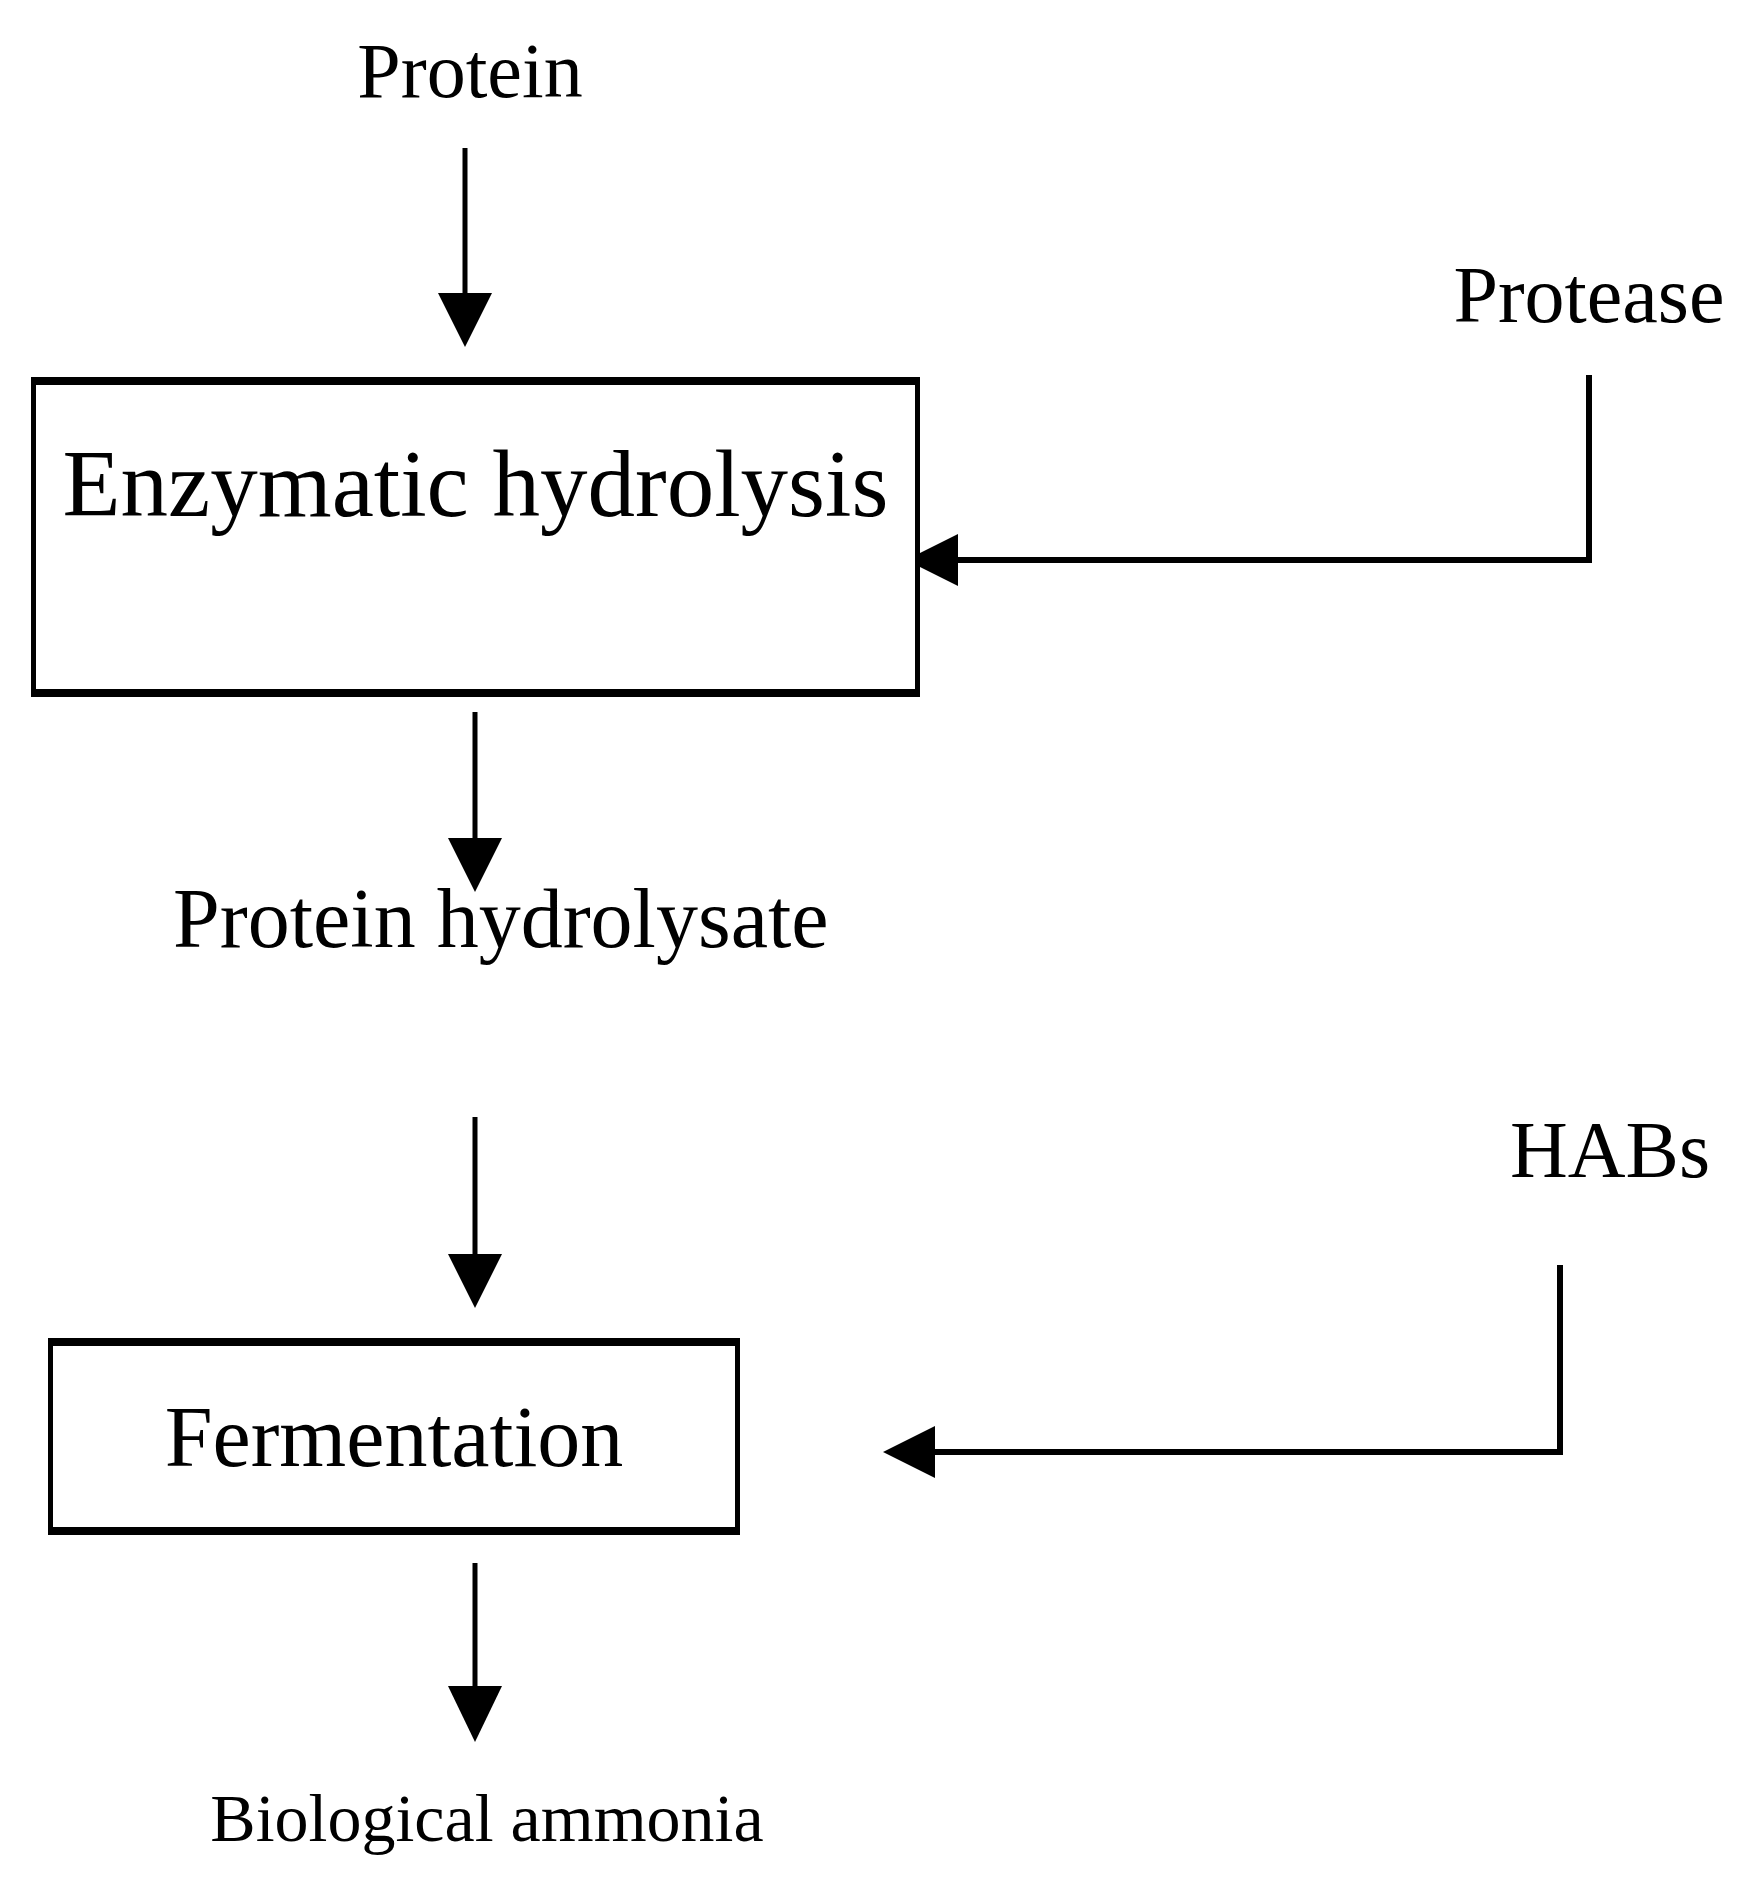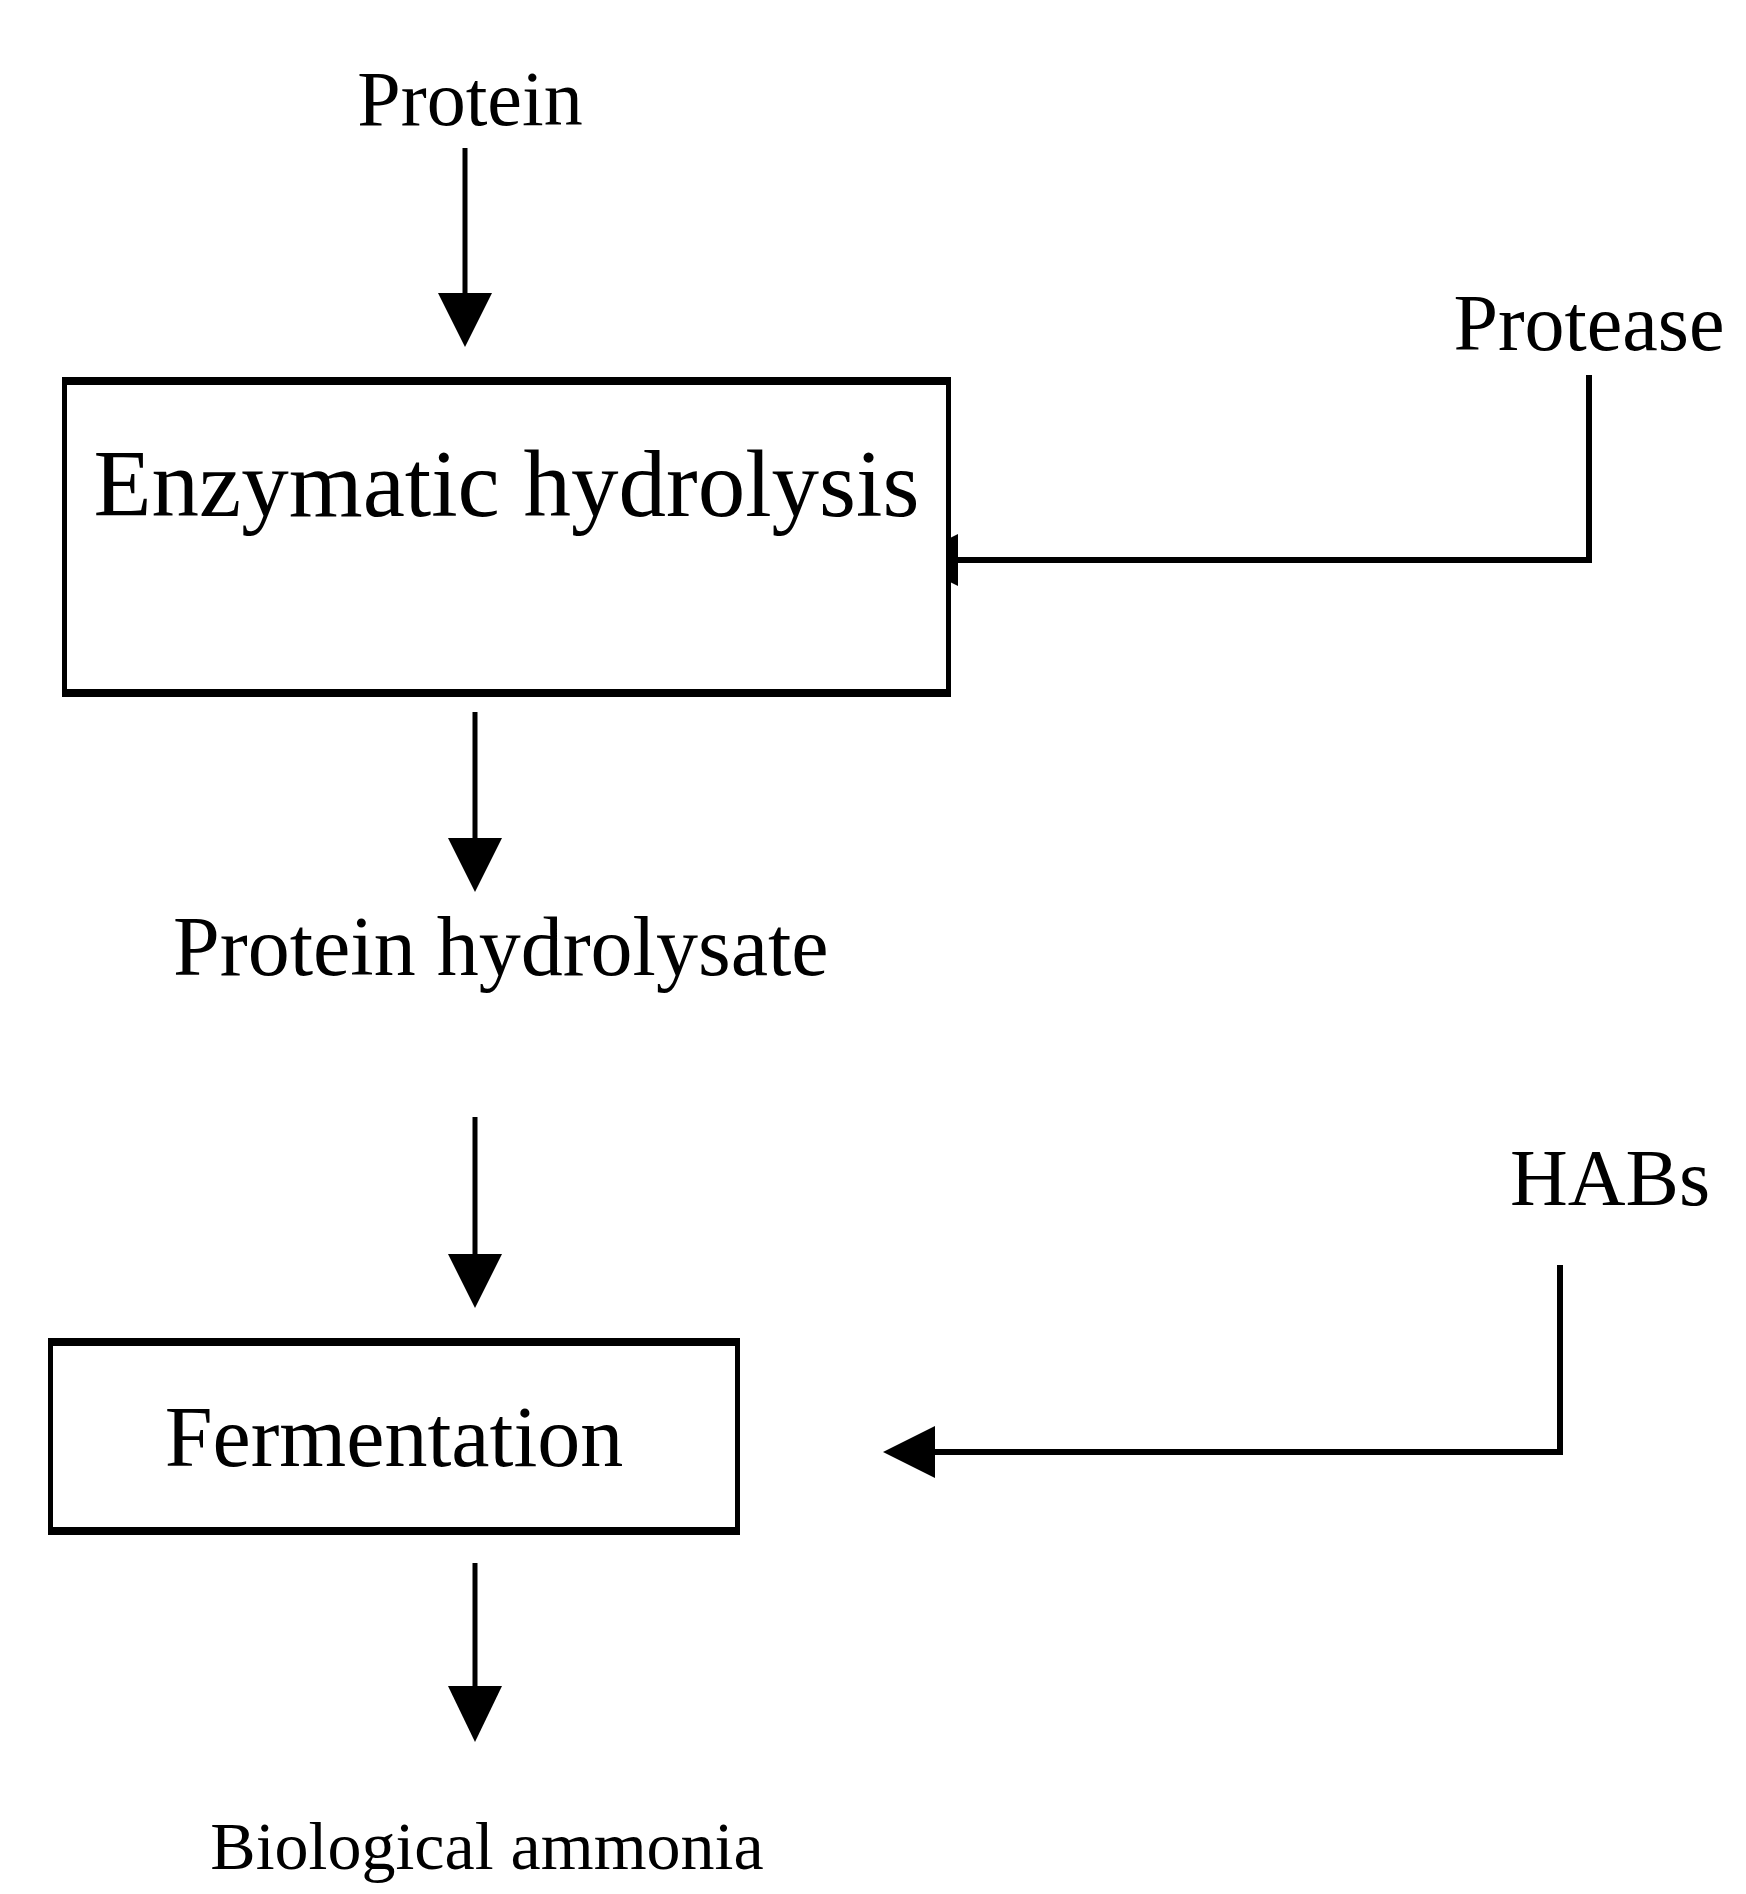--- a/index.html
+++ b/index.html
@@ -29,21 +29,20 @@
   }
   .edges-svg polygon {
     fill: #000000;
     stroke: none;
   }
   .label {
     position: absolute;
     text-align: center;
     line-height: 1;
     white-space: nowrap;
-    margin-top: 28px;
   }
   .label-protein        { left: 170px;  top: 32px;   width: 600px; font-size: 78px; }
   .label-protease       { left: 1289px; top: 255px;  width: 600px; font-size: 80px; }
   .label-hydrolysate    { left: 173px;  top: 877px;  width: 600px; font-size: 84px; }
   .label-habs           { left: 1310px; top: 1110px; width: 600px; font-size: 80px; }
   .label-ammonia        { left: 112px;  top: 1784px; width: 750px; font-size: 68px; }
   .node-box {
     position: absolute;
     box-sizing: border-box;
     border: 5px solid #000000;
@@ -52,21 +51,20 @@
     display: flex;
     justify-content: center;
     background: #ffffff;
   }
   .box-enzymatic {
     left: 31px;
     top: 377px;
     width: 889px;
     height: 320px;
     align-items: flex-start;
-    margin-left: 31px;
   }
   .box-enzymatic .box-label {
     font-size: 95px;
     line-height: 1;
     margin-top: 52px;
     white-space: nowrap;
   }
   .box-fermentation {
     left: 48px;
     top: 1338px;

